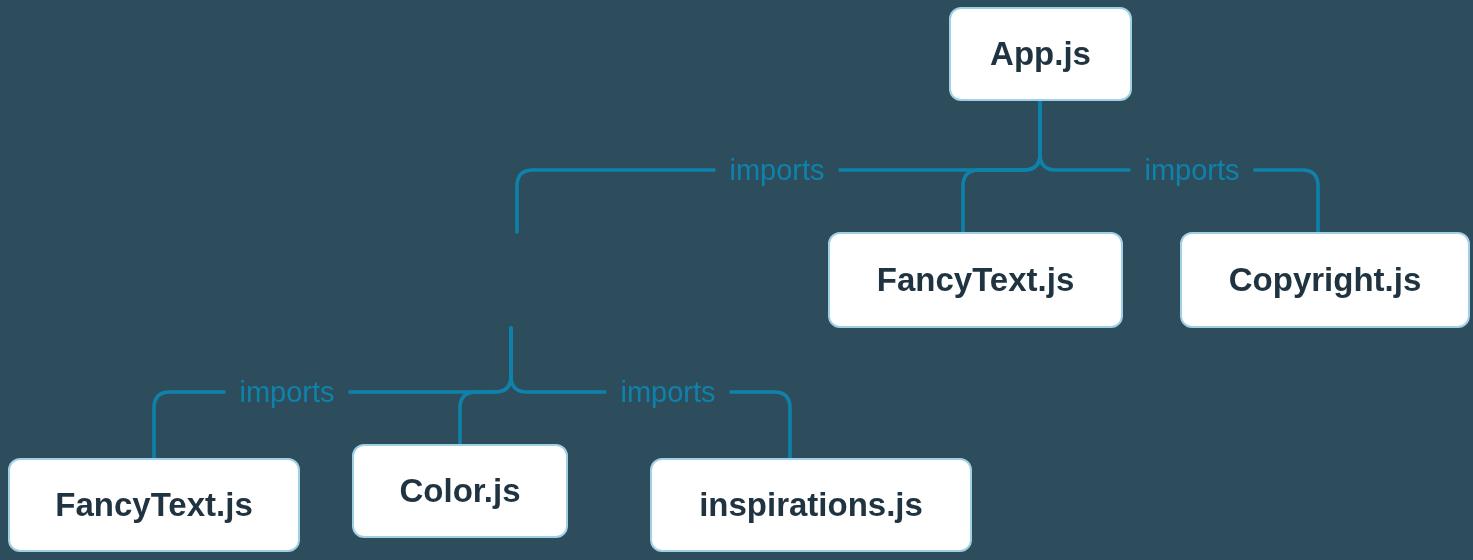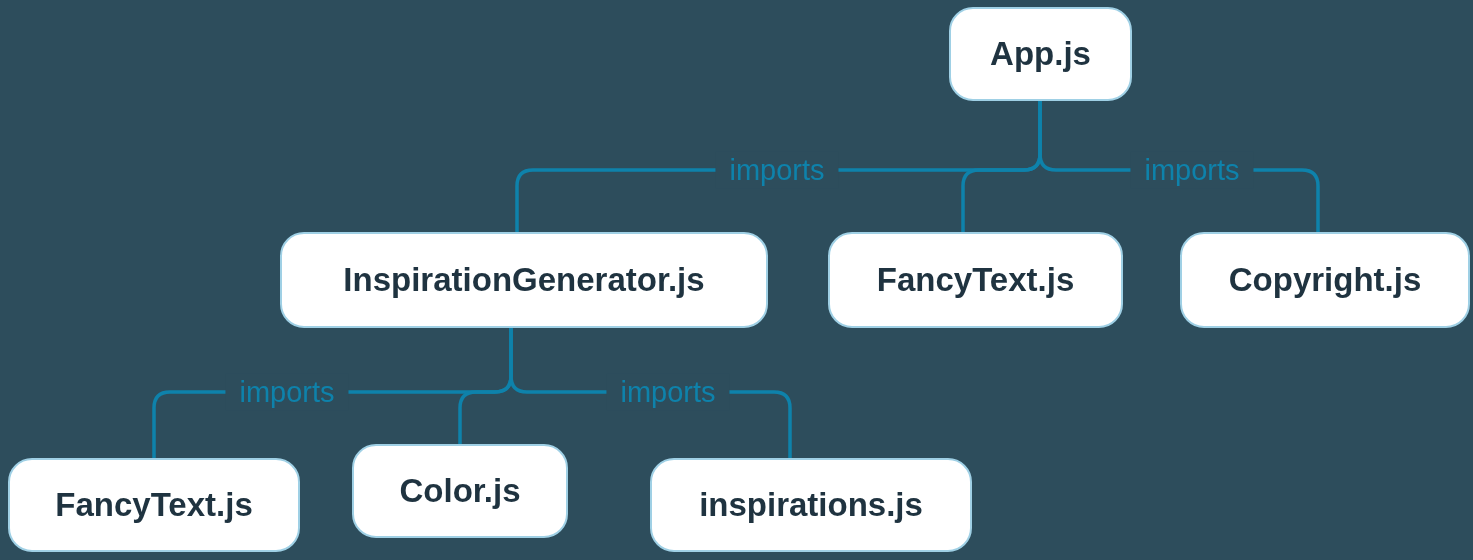--- a/index.html
+++ b/index.html
@@ -16,21 +16,21 @@
     height:560px;
     background:var(--background);
     overflow:hidden;
     font-family:"Liberation Sans", sans-serif;
   }
   .edges{position:absolute;inset:0;width:1473px;height:560px;}
   .node{
     position:absolute;
     background:var(--box-bg);
     border:2px solid var(--box-border);
-    border-radius:24px;
+    border-radius:12px;
     display:flex;
     align-items:center;
     justify-content:center;
     font-size:33px;
     font-weight:600;
     color:var(--box-text);
     box-sizing:border-box;
     white-space:nowrap;
   }
   .edge-label{
@@ -59,21 +59,20 @@
     <path d="M 511 328 V 376 Q 511 392 527 392 H 774 Q 790 392 790 408 V 458" stroke="#0e82ab"></path>
   </svg>
 
   <div class="edge-label" style="left:777px;top:170px;">imports</div>
   <div class="edge-label" style="left:1192px;top:170px;">imports</div>
   <div class="edge-label" style="left:287px;top:392px;">imports</div>
   <div class="edge-label" style="left:668px;top:392px;">imports</div>
 
   <div class="node" style="left:949px;top:7px;width:183px;height:94px;">App.js</div>
 
-  <div class="node" style="left:280px;top:232px;width:488px;height:96px;">InspirationGenerator.js</div>
 
   <div class="node" style="left:828px;top:232px;width:295px;height:96px;">FancyText.js</div>
 
   <div class="node" style="left:1180px;top:232px;width:290px;height:96px;">Copyright.js</div>
 
   <div class="node" style="left:8px;top:458px;width:292px;height:94px;">FancyText.js</div>
 
   <div class="node" style="left:352px;top:444px;width:216px;height:94px;">Color.js</div>
 
   <div class="node" style="left:650px;top:458px;width:322px;height:94px;">inspirations.js</div>

